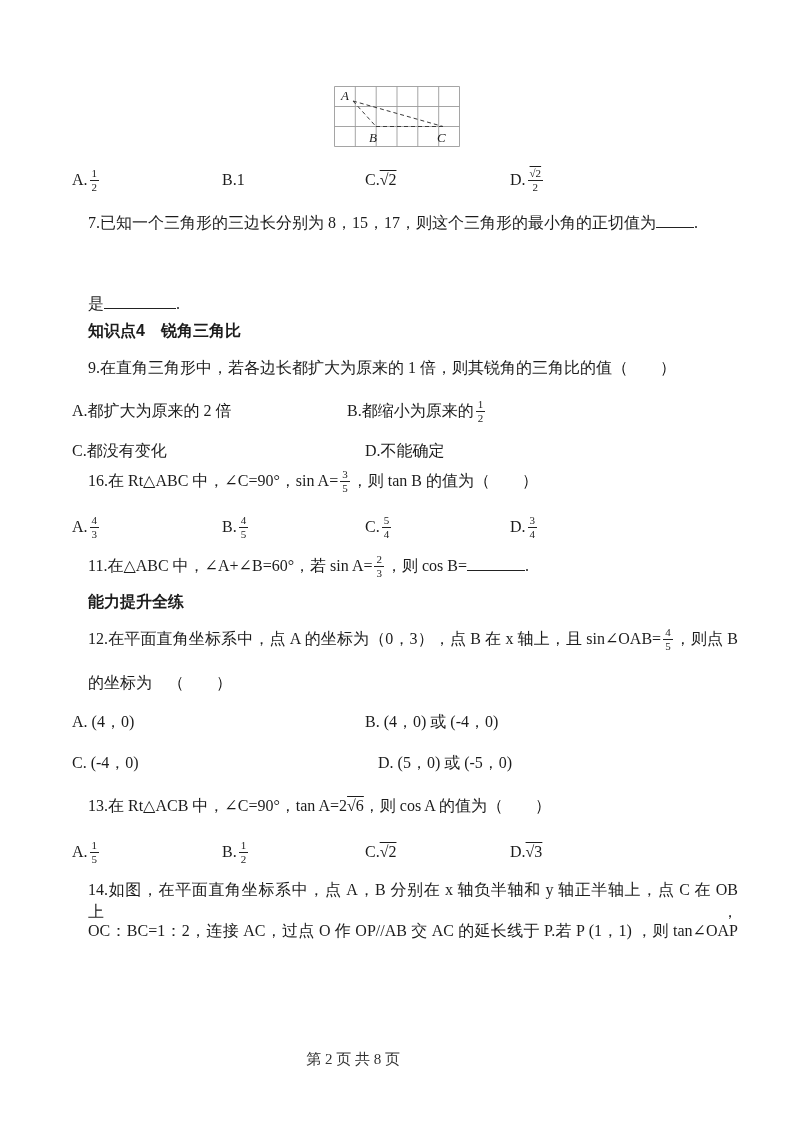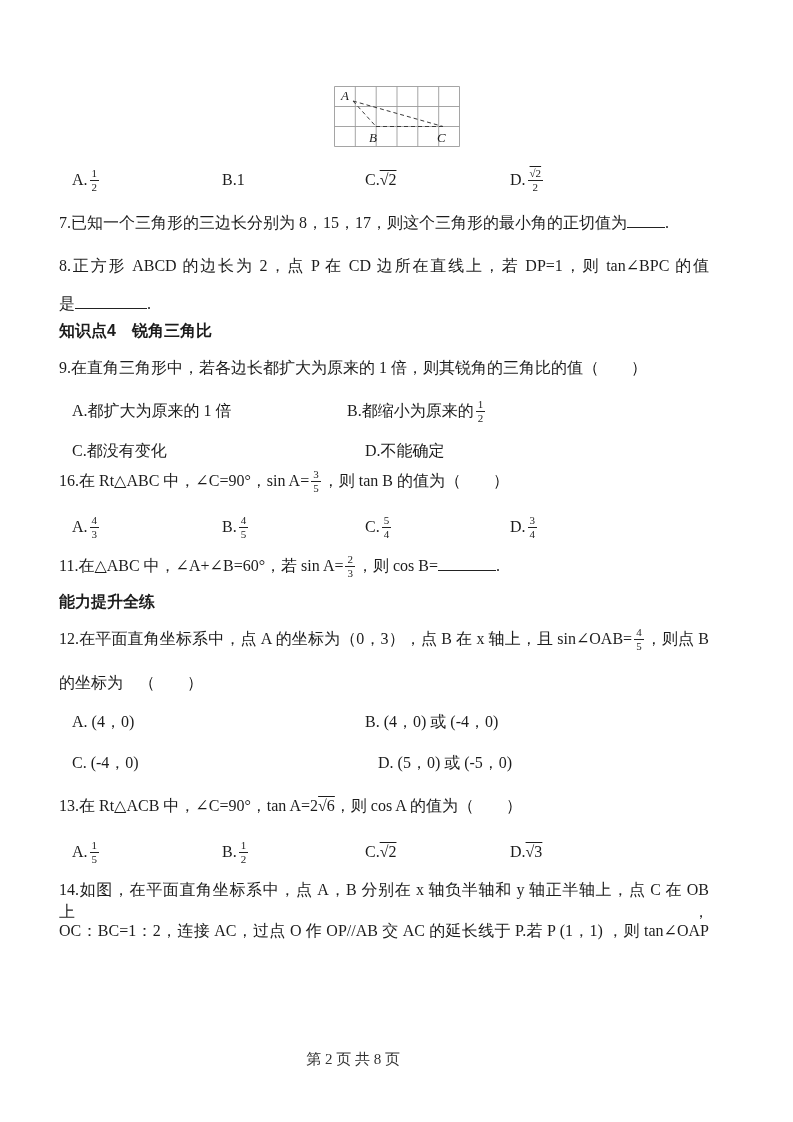--- a/index.html
+++ b/index.html
@@ -1,18 +1,18 @@
 <!DOCTYPE html>
 <html><head>
 <meta charset="utf-8">
 <style>
   html,body{margin:0;padding:0;background:#e8e8e8;}
   .page{position:relative;width:793px;height:1122px;margin:0 auto;background:#ffffff;
         color:#1c1c1c;font-family:"Liberation Serif","DejaVu Serif",serif;font-size:16px;overflow:hidden;}
-  .line{position:absolute;left:59px;width:650px;line-height:22px;}
+  .line{position:absolute;left:88px;width:650px;line-height:22px;}
   .nw{white-space:nowrap;}
   .fline{line-height:40px;}
   .jl{text-align:justify;text-align-last:justify;}
   .row{position:absolute;left:72px;width:660px;}
   .row .opt{position:absolute;top:0;white-space:nowrap;}
   .h44{height:44px;}.h44 .opt{line-height:44px;}
   .h22{height:22px;text-decoration:underline;}.h22 .opt{line-height:22px;}
   .frac{display:inline-block;vertical-align:middle;text-align:center;font-size:11px;
         line-height:1.15;margin:0 2px;transform:translateY(-1px);}
   .frac .num{display:block;border-bottom:1px solid #222;padding:0 2px;}
@@ -58,28 +58,27 @@
 
   <div class="row h44" style="top:158px">
     <span class="opt" style="left:0"><span>A.</span><span class="frac"><span class="num">1</span><span class="den">2</span></span></span>
     <span class="opt" style="left:150px">B.1</span>
     <span class="opt" style="left:293px"><span>C.</span><span class="sqrt">√2</span></span>
     <span class="opt" style="left:438px"><span>D.</span><span class="frac"><span class="num sqrt">√2</span><span class="den">2</span></span></span>
   </div>
 
   <div class="line nw" style="top:212px"><span>7.已知一个三角形的三边长分别为 8，15，17，则这个三角形的最小角的正切值为</span><span class="blank w38"></span><span>.</span></div>
 
-  <div class="line jl" style="top:255px">8.正方形 ABCD 的边长为 2，点 P 在 CD 边所在直线上，若 DP=1，则 tan∠BPC 的值</div>
   <div class="line nw" style="top:293px"><span>是</span><span class="blank w72"></span><span>.</span></div>
 
   <div class="line nw bold-h" style="top:320px">知识点4　锐角三角比</div>
 
   <div class="line nw" style="top:357px">9.在直角三角形中，若各边长都扩大为原来的 1 倍，则其锐角的三角比的值（　　）</div>
   <div class="row h44" style="top:389px">
-    <span class="opt" style="left:0">A.都扩大为原来的 1 倍</span>
+    <span class="opt" style="left:0">A.都扩大为原来的 2 倍</span>
     <span class="opt" style="left:275px"><span>B.都缩小为原来的</span><span class="frac"><span class="num">1</span><span class="den">2</span></span></span>
   </div>
   <div class="row h22" style="top:440px">
     <span class="opt" style="left:0">C.都没有变化</span>
     <span class="opt" style="left:293px">D.不能确定</span>
   </div>
 
   <div class="line nw fline" style="top:461px"><span>16.在 Rt△ABC 中，∠C=90°，sin A=</span><span class="frac"><span class="num">3</span><span class="den">5</span></span><span>，则 tan B 的值为（　　）</span></div>
   <div class="row h44" style="top:505px">
     <span class="opt" style="left:0"><span>A.</span><span class="frac"><span class="num">4</span><span class="den">3</span></span></span>

